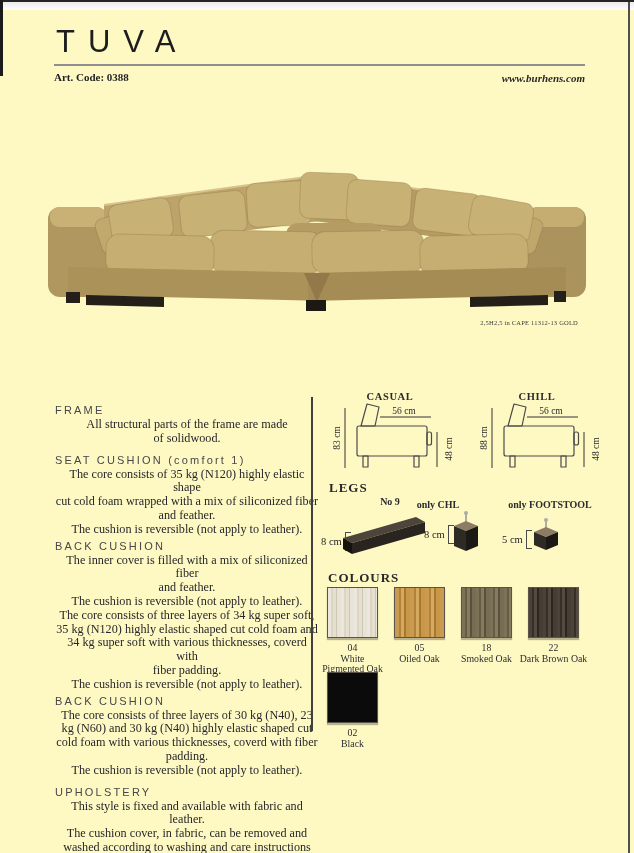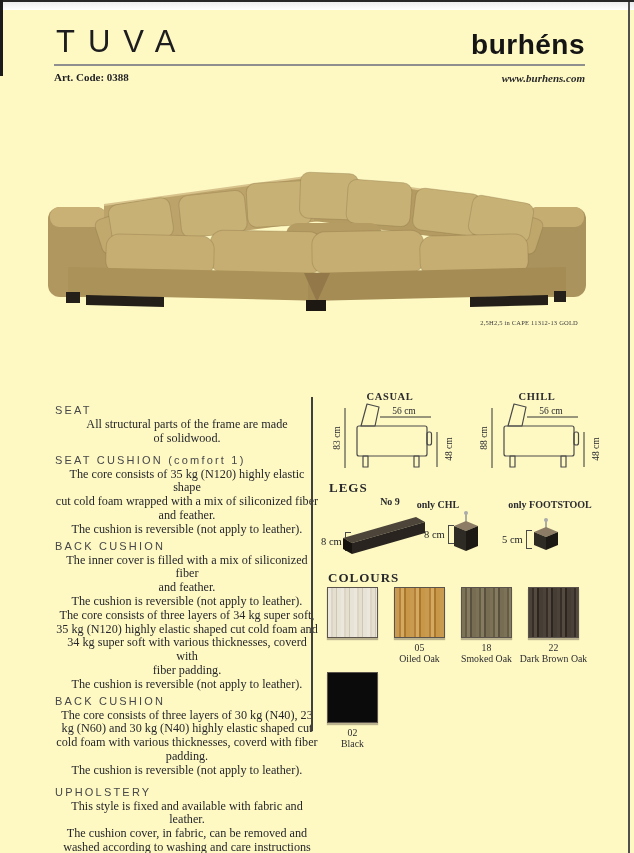--- a/index.html
+++ b/index.html
@@ -79,21 +79,20 @@
 </head>
 <body>
 
 <div class="page">
   <div class="edge-top"></div>
   <div class="edge-top-fade"></div>
   <div class="edge-left"></div>
   <div class="edge-right"></div>
 
   <div class="title">TUVA</div>
-  <div class="brand">burhéns</div>
   <div class="header-rule"></div>
   <div class="art-code">Art. Code: 0388</div>
   <div class="website">www.burhens.com</div>
 
   <div class="sofa-wrap">
     <svg width="550" height="170" viewBox="0 0 550 170">
 
       <rect x="6" y="52" width="60" height="90" rx="12" fill="#b09760"></rect>
       <rect x="8" y="52" width="56" height="20" rx="9" fill="#c9b176"></rect>
       <rect x="484" y="52" width="60" height="90" rx="12" fill="#ab935d"></rect>
@@ -133,21 +132,21 @@
         <polygon points="44,140 122,142 122,152 44,150"></polygon>
         <rect x="264" y="145" width="20" height="11" fill="#1d1812"></rect>
         <polygon points="428,142 506,140 506,150 428,152"></polygon>
         <rect x="512" y="136" width="12" height="11"></rect>
       </g>
     </svg>
   </div>
   <div class="sofa-caption">2,5H2,5 in CAPE 11312-13 GOLD</div>
 
   <div class="spec-col">
-    <div class="spec-heading first">SEAT</div>
+    <div class="spec-heading first">FRAME</div>
     <p class="spec-body">All structural parts of the frame are made
 of solidwood.</p>
 
     <div class="spec-heading">SEAT CUSHION (comfort 1)</div>
     <p class="spec-body">The core consists of 35 kg (N120) highly elastic shape
 cut cold foam wrapped with a mix of siliconized fiber
 and feather.
 The cushion is reversible (not apply to leather).</p>
 
     <div class="spec-heading tight">BACK CUSHION</div>
@@ -238,20 +237,25 @@
     <circle cx="18" cy="3" r="2" fill="#ababab"></circle>
     <polygon points="6,15 18,10 30,15 18,20" fill="#8c7c66"></polygon>
     <polygon points="6,15 18,20 18,33 6,28" fill="#2e2a24"></polygon>
     <polygon points="18,20 30,15 30,28 18,33" fill="#1c1915"></polygon>
   </svg>
 
   <div class="colours-heading">COLOURS</div>
   <div class="swatch-row">
     <div class="colour-col">
       <div class="swatch tex-04"></div>
+      <div class="colour-label">
+        <div>04</div>
+        <div class="colour-name">White
+Pigmented Oak</div>
+      </div>
     </div>
     <div class="colour-col">
       <div class="swatch tex-05"></div>
       <div class="colour-label">
         <div>05</div>
         <div class="colour-name">Oiled Oak</div>
       </div>
     </div>
     <div class="colour-col">
       <div class="swatch tex-18"></div>

